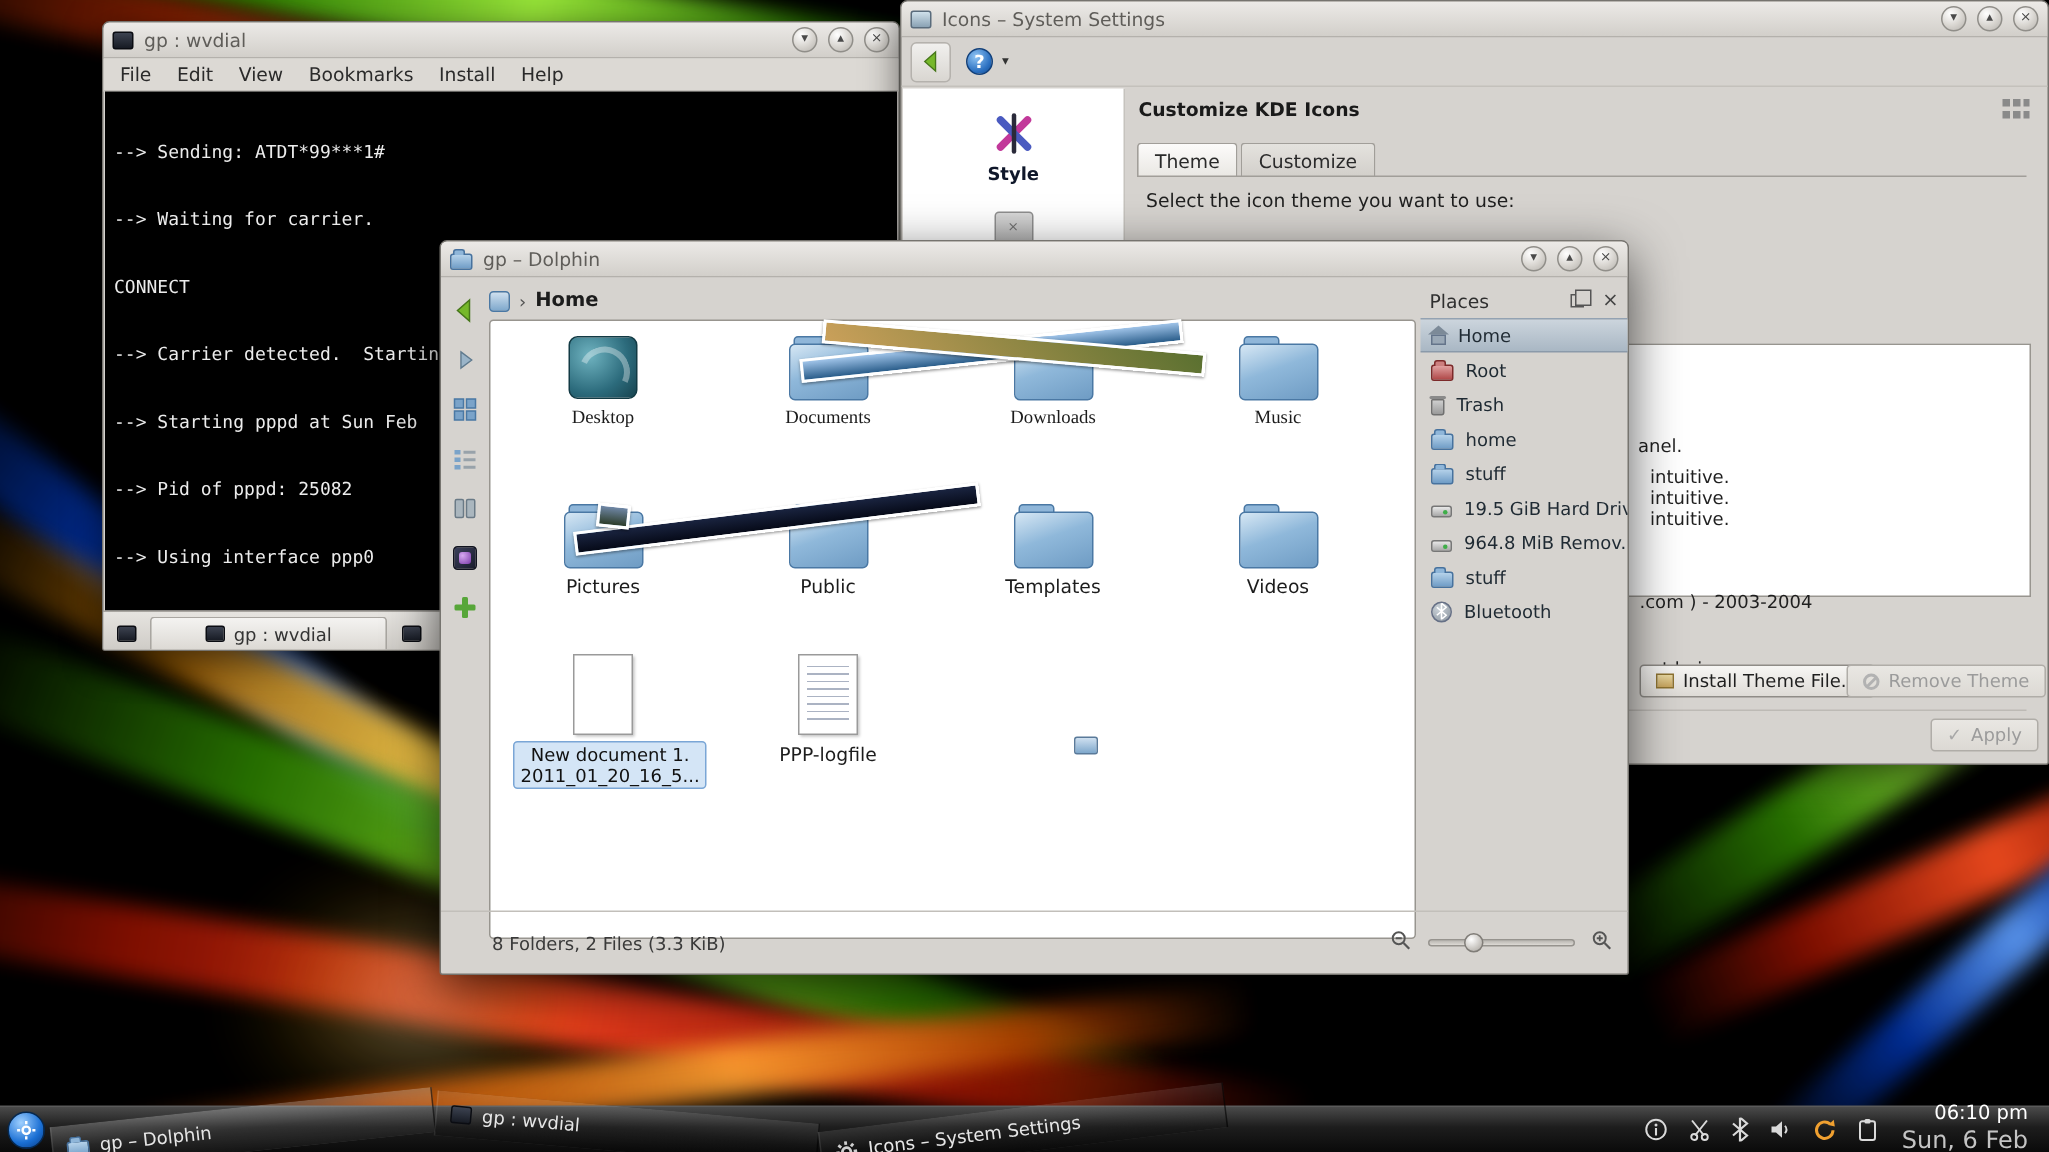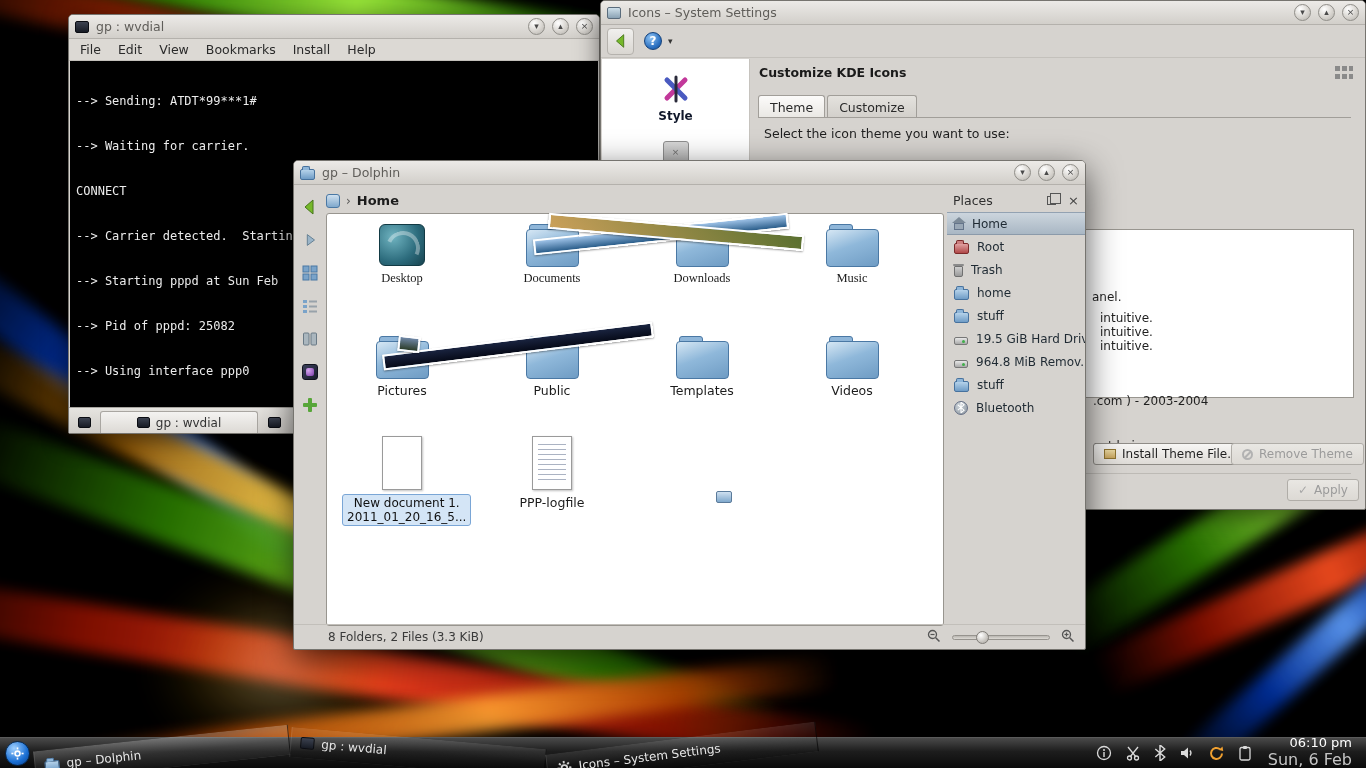--- a/index.html
+++ b/index.html
@@ -205,21 +205,21 @@
       border:1px solid #707070; border-radius:1px 1px 2px 2px; position:relative; margin-top:3px; }
   .mini-trash::before { content:""; position:absolute; top:-3px; left:-2px; width:11px; height:2px;
       background:#8a8a8a; border-radius:1px; }
   .mini-drive { width:14px; height:8px; background:linear-gradient(#e8e8e8,#a8a8a8);
       border:1px solid #777; border-radius:2px; position:relative; margin-top:4px; }
   .mini-drive::after { content:""; position:absolute; right:2px; top:2px; width:3px; height:3px;
       border-radius:50%; background:#3fae49; }
   .mini-bt { width:14px; height:14px; border-radius:50%; display:flex; align-items:center; justify-content:center;
       background:radial-gradient(circle at 35% 30%,#cdd4da,#8a949e); border:1px solid #667086; }
 
-  .d-status { position:absolute; left:0; right:0; bottom:0; height:25px; display:flex; align-items:center;
+  .d-status { position:absolute; left:0; right:0; bottom:0; height:42px; display:flex; align-items:center;
               padding:0 10px 0 34px; gap:8px; font-size:12px; color:#3a3a3a;
               border-top:1px solid #c2bfba; }
   .ds-text { flex:1; }
   .zoom-track { position:relative; width:98px; height:5px; margin:0 3px;
       background:linear-gradient(#b9b6b1,#dcd9d4); border:1px solid #96938e; border-radius:3px; }
   .zoom-handle { position:absolute; left:23px; top:-5px; width:13px; height:13px; border-radius:50%;
       background:radial-gradient(circle at 35% 30%,#fff,#c9c6c1 60%,#a5a29d); border:1px solid #807d78; }
 
   
   .taskbar { position:absolute; left:0; right:0; bottom:0; height:31px; z-index:100;

